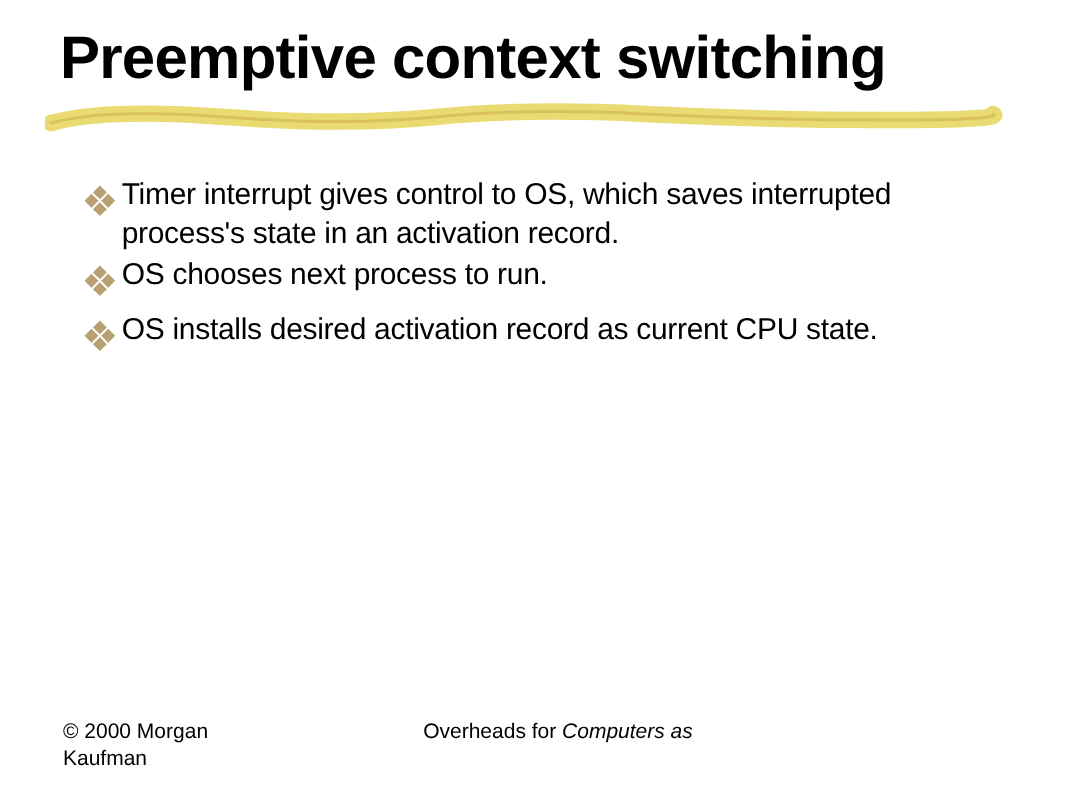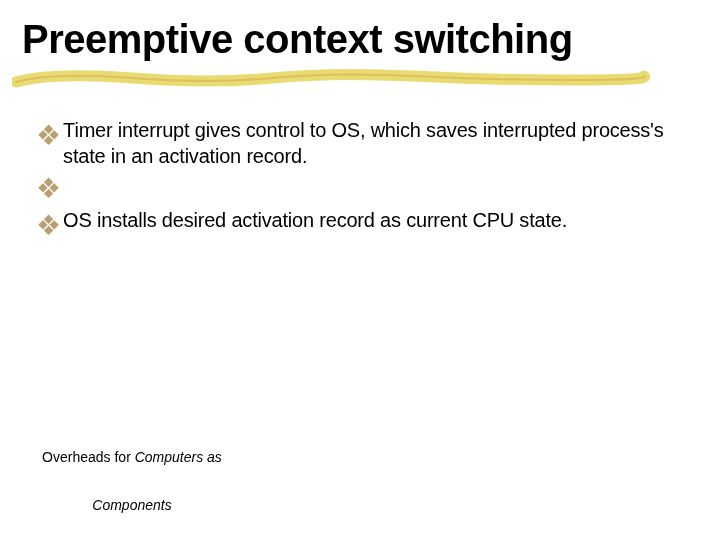--- a/index.html
+++ b/index.html
@@ -1,17 +1,17 @@
 <!DOCTYPE html>
 <html><head>
 <meta charset="utf-8">
 <style>
   * { margin: 0; padding: 0; box-sizing: border-box; }
   html, body { width: 720px; height: 540px; background: #fff; font-family: Verdana, Geneva, sans-serif; color: #000; }
-  .slide { position: relative; width: 720px; height: 540px; padding: 18px 28px 0 22px; }
+  .slide { position: relative; width: 720px; height: 540px; padding: 18px 28px 0 40px; }
   .title { font-family: Verdana, Arial, sans-serif; font-weight: 900; font-size: 40px; line-height: 1.05; letter-spacing: -0.5px; }
   .underline-wrap { margin-top: 6px; margin-left: -10px; width: 640px; }
   .underline-wrap svg { display: block; }
   .body { margin-top: 26px; padding: 0 12px 0 14px; }
   .bullet { display: flex; align-items: flex-start; margin-bottom: 2px; }
   .bullet .glyph { font-family: "Zapf Dingbats", "Wingdings", serif; font-size: 28px; color: #b8a070; line-height: 1.25; margin-right: 2px; user-select: none; flex: 0 0 auto; }
   .bullet .text { font-family: Verdana, Geneva, sans-serif; font-size: 20px; line-height: 1.28; letter-spacing: -0.2px; }
   .footer { position: absolute; bottom: 26px; left: 0; width: 720px; display: flex; }
   .footer .left { width: 240px; padding-left: 42px; font-family: Arial, sans-serif; font-size: 14px; line-height: 1.25; color: #000; }
   .footer .center { width: 264px; text-align: center; font-family: Arial, sans-serif; font-size: 14px; line-height: 1.25; color: #000; }
@@ -32,29 +32,33 @@
     </svg>
   </div>
 
   <div class="body">
     <div class="bullet">
       <span class="glyph">❖</span>
       <span class="text">Timer interrupt gives control to OS, which saves interrupted process's state in an activation record.</span>
     </div>
     <div class="bullet">
       <span class="glyph">❖</span>
+      <span class="text">OS chooses next process to run.</span>
     </div>
     <div class="bullet">
       <span class="glyph">❖</span>
       <span class="text">OS installs desired activation record as current CPU state.</span>
     </div>
   </div>
 
   <div class="footer">
+    <div class="left">
+      <div>© 2000 Morgan</div>
+      <div>Kaufman</div>
+    </div>
     <div class="center">
       <div class="l1">
         <span class="plain">Overheads for </span><span class="ital">Computers as</span>
       </div>
-      <div class="ital">Components</div>
     </div>
   </div>
 
 </div>
 
 </body></html>

